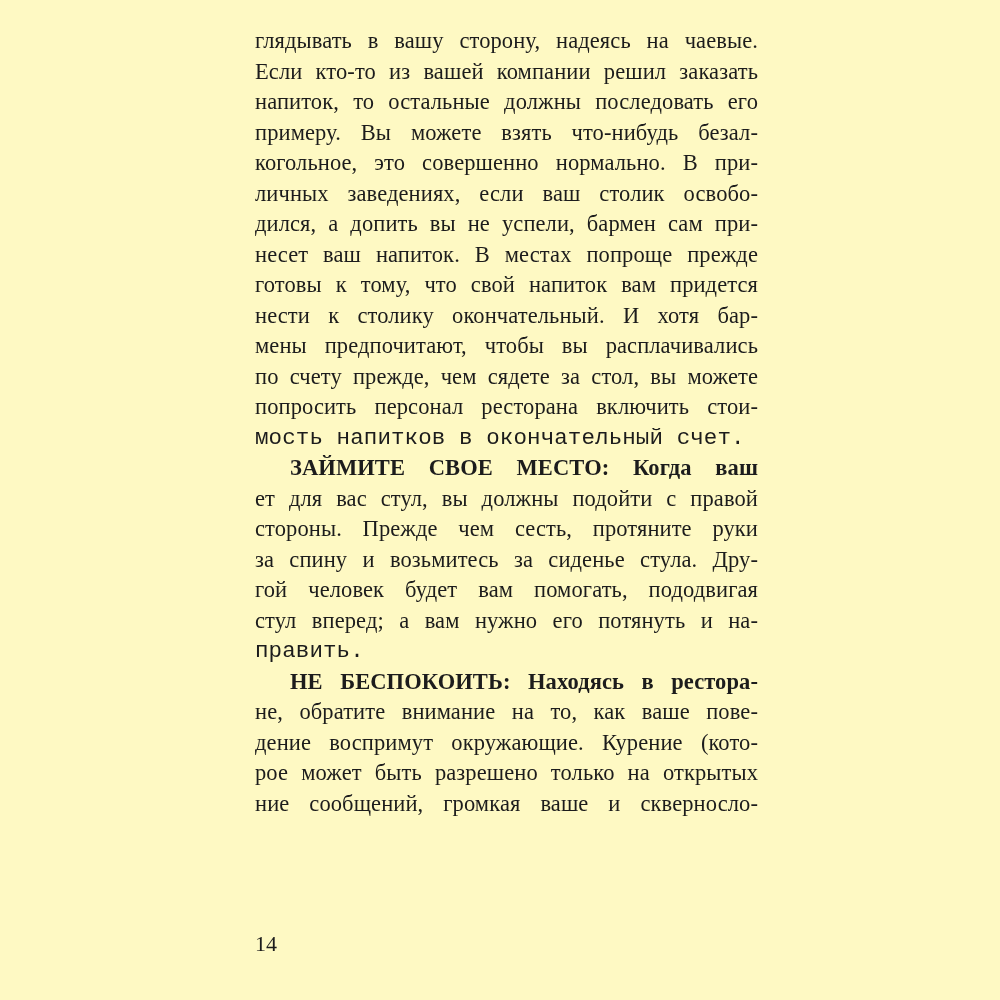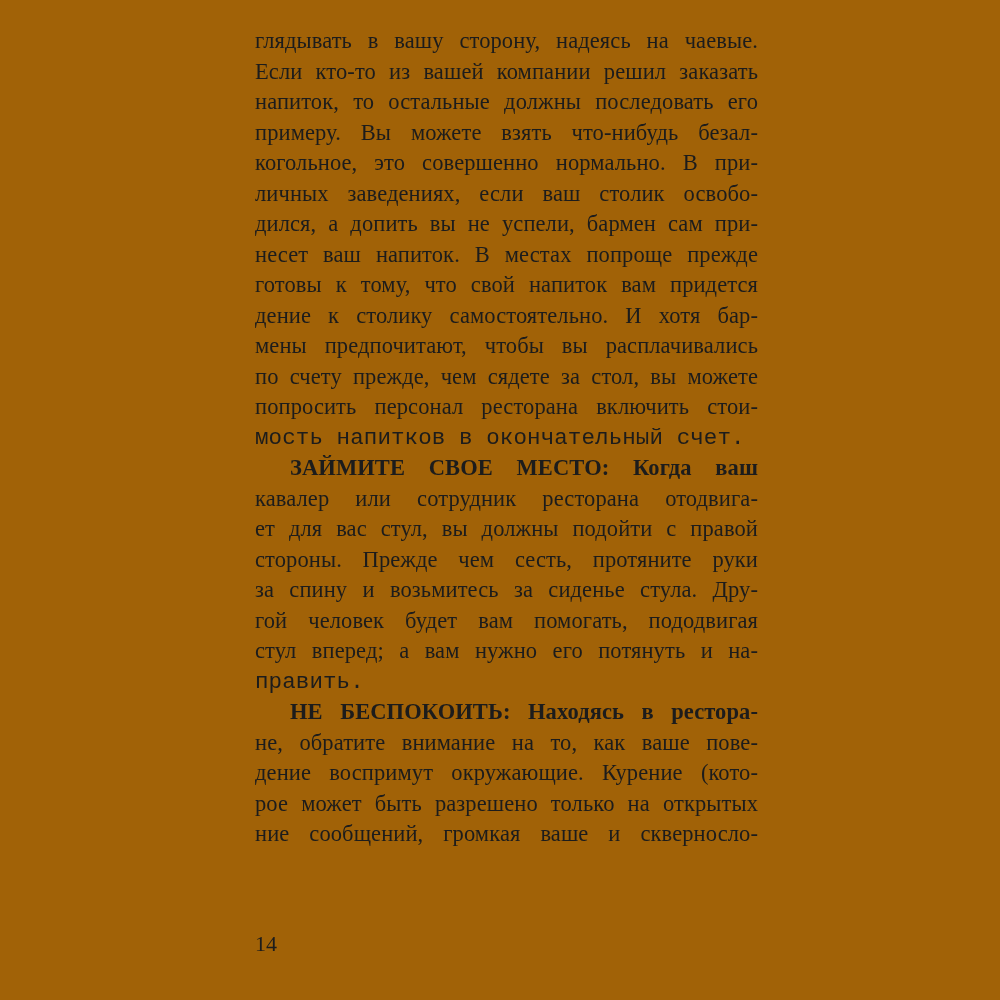--- a/index.html
+++ b/index.html
@@ -4,21 +4,21 @@
 <style>
   html, body {
     margin: 0;
     padding: 0;
     background: #ffffff;
   }
   .page {
     position: relative;
     width: 1000px;
     height: 1000px;
-    background: #a16207;
+    background: #fef9c3;
     font-family: "Liberation Serif", "DejaVu Serif", serif;
     color: #1c1c1c;
     overflow: hidden;
   }
   .text-block {
     position: absolute;
     left: 255px;
     top: 26px;
     width: 503px;
   }
@@ -56,27 +56,26 @@
   <div class="text-block" id="text-block">
       <div class="line">глядывать в вашу сторону, надеясь на чаевые.</div>
       <div class="line">Если кто-то из вашей компании решил заказать</div>
       <div class="line">напиток, то остальные должны последовать его</div>
       <div class="line">примеру. Вы можете взять что-нибудь безал-</div>
       <div class="line">когольное, это совершенно нормально. В при-</div>
       <div class="line">личных заведениях, если ваш столик освобо-</div>
       <div class="line">дился, а допить вы не успели, бармен сам при-</div>
       <div class="line">несет ваш напиток. В местах попроще прежде</div>
       <div class="line">готовы к тому, что свой напиток вам придется</div>
-      <div class="line">дение к столику самостоятельно. И хотя бар-</div>
+      <div class="line">нести к столику окончательный. И хотя бар-</div>
       <div class="line">мены предпочитают, чтобы вы расплачивались</div>
       <div class="line">по счету прежде, чем сядете за стол, вы можете</div>
       <div class="line">попросить персонал ресторана включить стои-</div>
       <div class="line no-justify">мость напитков в окончательный счет.</div>
       <div class="line indent">ЗАЙМИТЕ СВОЕ МЕСТО: Когда ваш</div>
-      <div class="line">кавалер или сотрудник ресторана отодвига-</div>
       <div class="line">ет для вас стул, вы должны подойти с правой</div>
       <div class="line">стороны. Прежде чем сесть, протяните руки</div>
       <div class="line">за спину и возьмитесь за сиденье стула. Дру-</div>
       <div class="line">гой человек будет вам помогать, пододвигая</div>
       <div class="line">стул вперед; а вам нужно его потянуть и на-</div>
       <div class="line no-justify">править.</div>
       <div class="line indent">НЕ БЕСПОКОИТЬ: Находясь в рестора-</div>
       <div class="line">не, обратите внимание на то, как ваше пове-</div>
       <div class="line">дение воспримут окружающие. Курение (кото-</div>
       <div class="line">рое может быть разрешено только на открытых</div>

